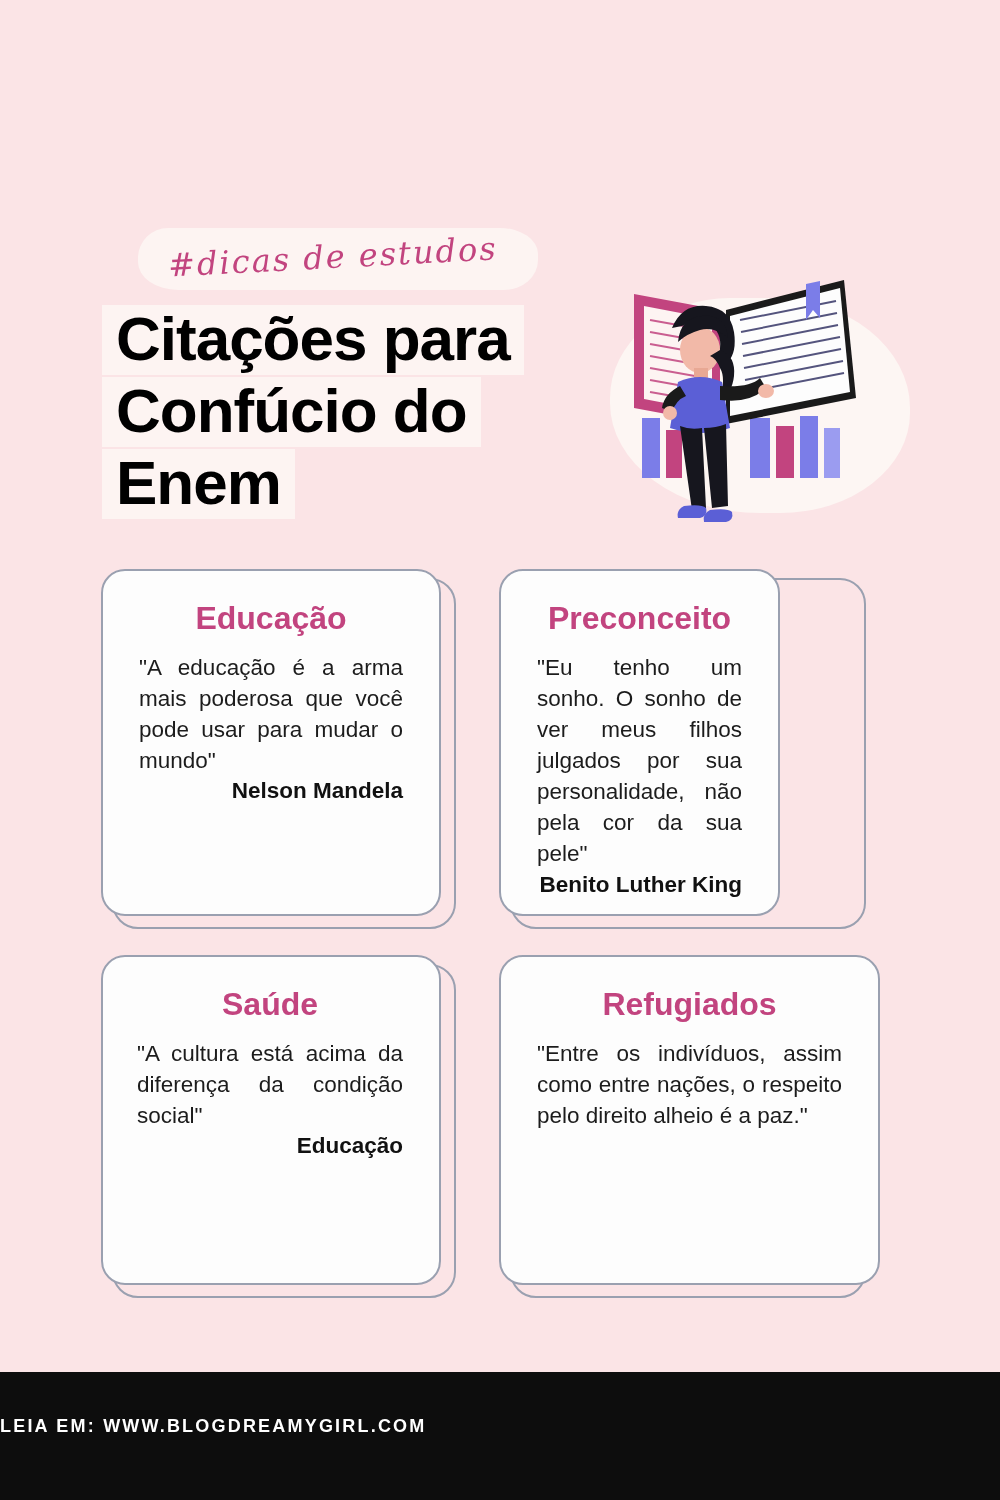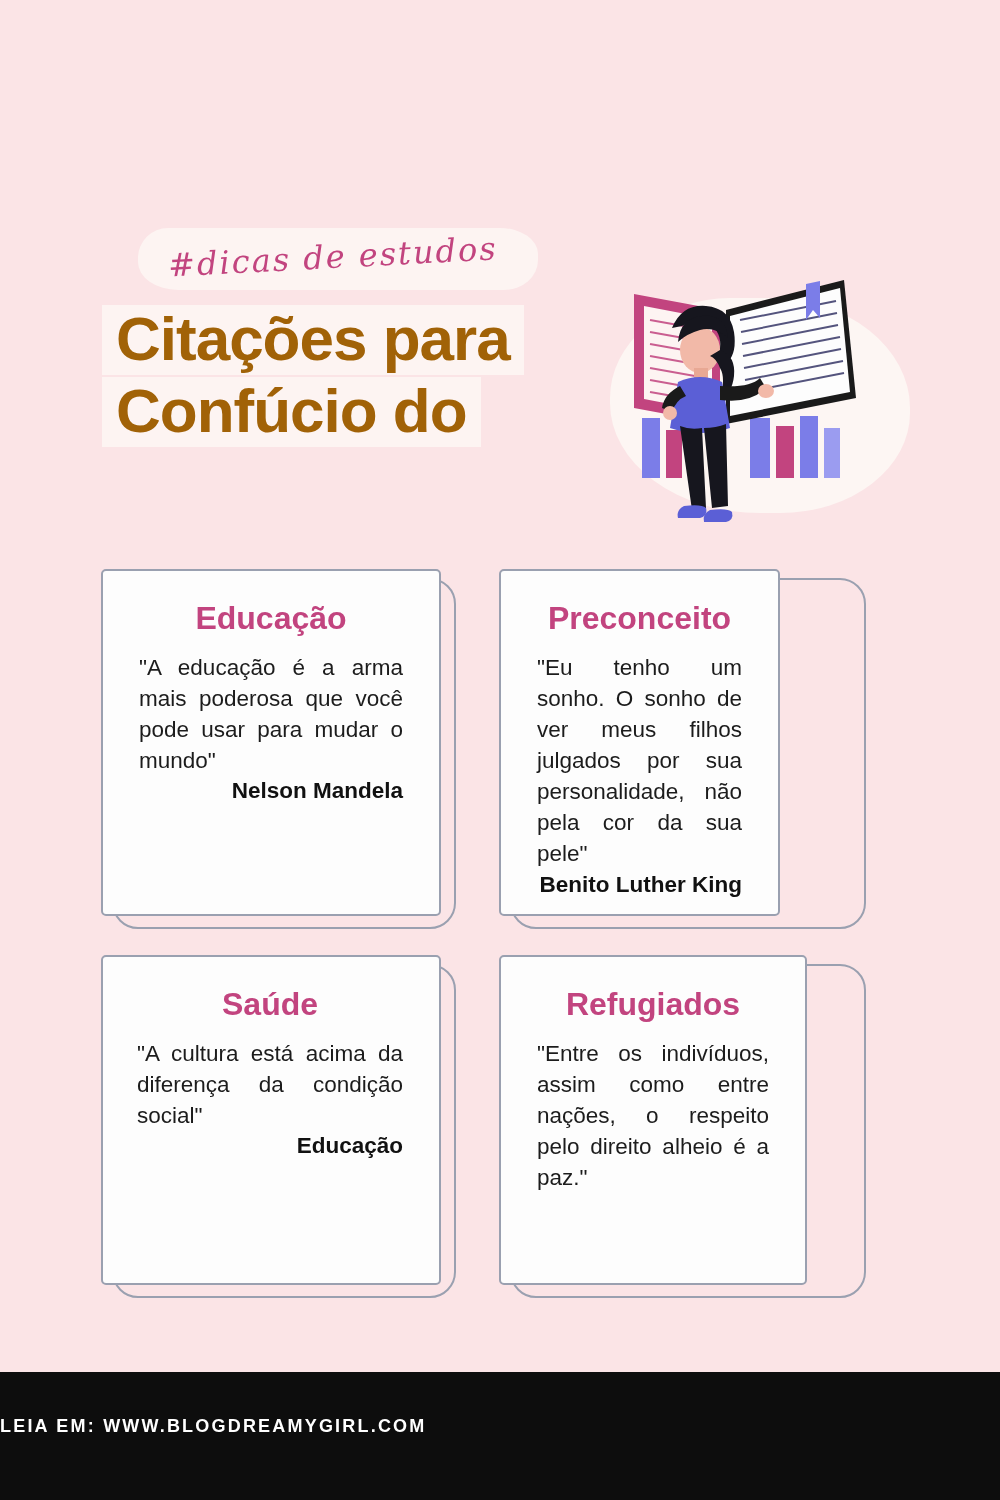--- a/index.html
+++ b/index.html
@@ -60,21 +60,21 @@
 
   .title-block {
     position: absolute;
     left: 102px;
     top: 305px;
     width: 560px;
   }
   .title-line {
     display: inline-block;
     background: #fdf4f2;
-    color: #a16207;
+    color: #000000;
     font-size: 62px;
     font-weight: bold;
     line-height: 1.03;
     letter-spacing: -1px;
     padding: 2px 14px 4px 14px;
     margin-bottom: 2px;
     font-family: "Liberation Sans", sans-serif;
   }
 
   
@@ -105,21 +105,21 @@
   .card-shadow {
     position: absolute;
     background: #fbe4e6;
     border: 2px solid #9aa0b0;
     border-radius: 26px;
   }
   .card {
     position: absolute;
     background: #fdfdfd;
     border: 2px solid #9aa0b0;
-    border-radius: 5px;
+    border-radius: 24px;
     box-sizing: border-box;
     padding: 30px 36px 24px 36px;
   }
   .card-title {
     color: #c2447f;
     font-size: 32px;
     font-weight: bold;
     text-align: center;
     margin: 0 0 16px 0;
     line-height: 1.1;
@@ -169,20 +169,21 @@
   <div class="header">
 
     <div class="hashtag-wrap">
       <div class="hashtag-brush"></div>
       <div class="hashtag-text">#dicas de estudos</div>
     </div>
 
     <div class="title-block">
       <div class="title-line">Citações para</div><br>
       <div class="title-line">Confúcio do</div><br>
+      <div class="title-line">Enem</div>
     </div>
 
     <div class="illus">
       <div class="illus-brush"></div>
       <svg width="320" height="300" viewBox="0 0 320 300" style="position:absolute;left:0;top:0;">
 
         <rect x="42" y="160" width="18" height="60" fill="#7b7de8"></rect>
         <rect x="66" y="172" width="16" height="48" fill="#c2447f"></rect>
         <rect x="150" y="160" width="20" height="60" fill="#7b7de8"></rect>
         <rect x="176" y="168" width="18" height="52" fill="#c2447f"></rect>
@@ -261,21 +262,21 @@
     </div>
 
     <div class="card-shadow" style="left:112px; top:399px; width:340px; height:330px;"></div>
     <div class="card" style="left:101px; top:390px; width:340px; height:330px;padding-left:34px;">
       <h2 class="card-title">Saúde</h2>
       <p class="card-quote">"A cultura está acima da diferença da condição social"</p>
       <p class="card-author">Educação</p>
     </div>
 
     <div class="card-shadow" style="left:510px; top:399px; width:352px; height:330px;"></div>
-    <div class="card" style="left:499px; top:390px; width:308px; height:330px;">
+    <div class="card" style="left:499px; top:390px; width:381px; height:330px;">
       <h2 class="card-title">Refugiados</h2>
       <p class="card-quote">"Entre os indivíduos, assim como entre nações, o respeito pelo direito alheio é a paz."</p>
     </div>
   </div>
 
   <div class="footer">
     <div class="footer-text">LEIA EM: WWW.BLOGDREAMYGIRL.COM</div>
   </div>
 
 </div>

